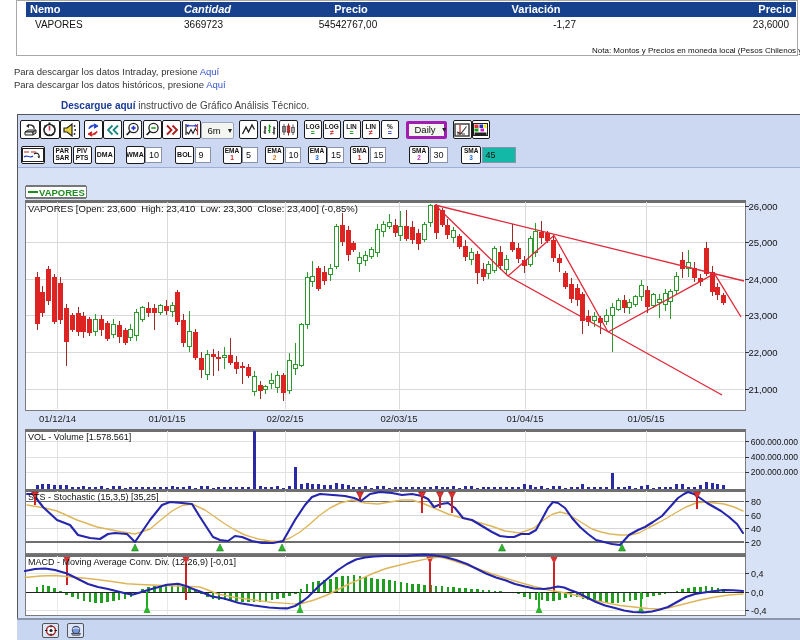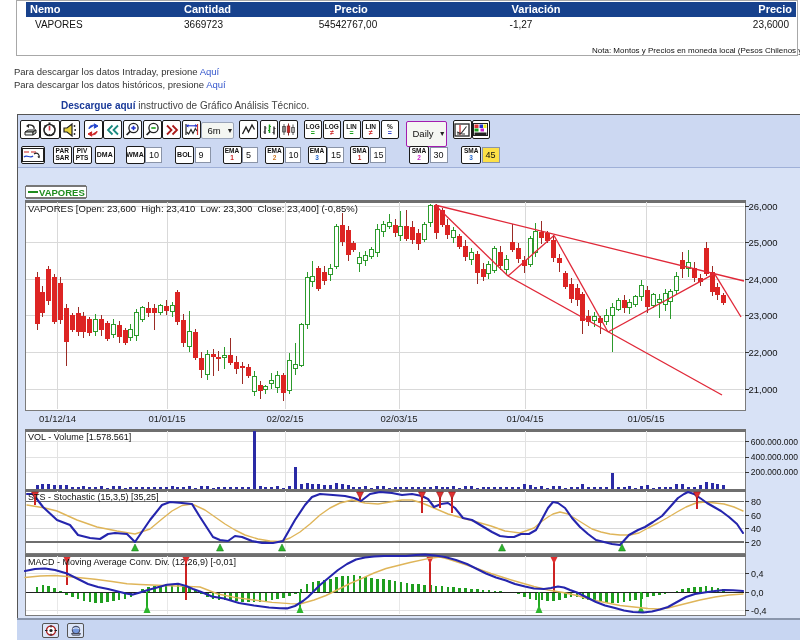--- a/index.html
+++ b/index.html
@@ -4,30 +4,30 @@
 html,body{margin:0;padding:0;width:800px;height:640px;background:#ffffff;overflow:hidden;
 font-family:"Liberation Sans",sans-serif;}
 .abs{position:absolute;}
 </style></head>
 <body>
 
 <div class="abs" style="left:16px;top:0;width:782px;height:56px;border:1px solid #a8a8a8;box-sizing:border-box;background:#fff;"></div>
 <div class="abs" style="left:26px;top:2px;width:770px;height:15px;background:#17418c;"></div>
 <div class="abs" style="left:26px;top:2px;width:770px;height:15px;color:#fff;font-size:11px;font-weight:bold;">
   <span class="abs" style="left:4px;top:1px;">Nemo</span>
-  <span class="abs" style="left:124px;top:1px;width:115px;text-align:center;">Cantidad</span>
+  <span class="abs" style="left:124px;top:1px;width:115px;text-align:center;font-style:italic;">Cantidad</span>
   <span class="abs" style="left:260px;top:1px;width:130px;text-align:center;">Precio</span>
   <span class="abs" style="left:455px;top:1px;width:110px;text-align:center;">Variación</span>
   <span class="abs" style="right:4px;top:1px;">Precio</span>
 </div>
 <div class="abs" style="left:0;top:19px;width:800px;height:12px;color:#111;font-size:10px;">
   <span class="abs" style="left:35px;">VAPORES</span>
   <span class="abs" style="left:146px;width:115px;text-align:center;">3669723</span>
   <span class="abs" style="left:283px;width:130px;text-align:center;">54542767,00</span>
-  <span class="abs" style="left:466px;width:110px;text-align:center;">-1,27</span>
+  <span class="abs" style="left:466px;width:110px;text-align:right;">-1,27</span>
   <span class="abs" style="left:709px;width:80px;text-align:right;">23,6000</span>
 </div>
 <div class="abs" style="left:592px;top:46px;width:300px;color:#111;font-size:8px;white-space:nowrap;overflow:hidden;">Nota: Montos y Precios en moneda local (Pesos Chilenos y Dólares)</div>
 <div class="abs" style="left:14px;top:65.5px;color:#333;font-size:9.5px;">Para descargar los datos Intraday, presione <a style="color:#3355cc;">Aquí</a></div>
 <div class="abs" style="left:14px;top:78.5px;color:#333;font-size:9.5px;">Para descargar los datos históricos, presione <a style="color:#3355cc;">Aquí</a></div>
 <div class="abs" style="left:14px;top:100px;font-size:10px;color:#444;margin-left:47px;"><b style="color:#1a3a99;">Descargue aquí</b> instructivo de Gráfico Análisis Técnico.</div>
 
 <div class="abs" style="left:17px;top:114px;width:783px;height:526px;background:#d8e2f6;border-left:1px solid #555;border-top:1px solid #555;box-sizing:border-box;"></div>
 <div class="abs" style="left:18px;top:115px;width:782px;height:53px;background:#ccd8f2;border-bottom:1px solid #9fb0d8;box-sizing:border-box;"></div>
 <div style="position:absolute;left:20.3px;top:120.3px;width:19.5px;height:19px;background:#ffffff;border:1px solid #1a1a1a;border-radius:2px;box-sizing:border-box;display:flex;align-items:center;justify-content:center;">
@@ -152,21 +152,21 @@
       <div style="font-size:6.5px;font-weight:bold;color:#111;">LIN</div>
       <div style="font-size:7px;font-weight:bold;color:#cc2222;">≠</div>
     </div>
   </div>
 <div style="position:absolute;left:380.9px;top:120.3px;width:18px;height:19px;background:#ffffff;border:1px solid #1a1a1a;border-radius:2px;box-sizing:border-box;display:flex;align-items:center;justify-content:center;">
     <div style="text-align:center;line-height:6px;font-family:'Liberation Sans',sans-serif;">
       <div style="font-size:6.5px;font-weight:bold;color:#111;">%</div>
       <div style="font-size:7px;font-weight:bold;color:#3344cc;">=</div>
     </div>
   </div>
-<div style="position:absolute;left:405.5px;top:120.8px;width:41px;height:26px;background:#f4f6f2;border:1px solid #a21caf;border-radius:2px;box-sizing:border-box;font:9.5px 'Liberation Sans',sans-serif;color:#111;display:flex;align-items:center;">
+<div style="position:absolute;left:405.5px;top:120.8px;width:41px;height:18px;background:#f4f6f2;border:3px solid #a21caf;border-radius:2px;box-sizing:border-box;font:9.5px 'Liberation Sans',sans-serif;color:#111;display:flex;align-items:center;">
     <span style="margin-left:6px;">Daily</span>
     <span style="margin-left:5px;font-size:7px;color:#222;">▼</span>
   </div>
 <div style="position:absolute;left:453.2px;top:120.3px;width:18.5px;height:19px;background:#ffffff;border:1px solid #1a1a1a;border-radius:2px;box-sizing:border-box;display:flex;align-items:center;justify-content:center;">
     <svg width="16" height="14" viewBox="0 0 16 14">
       <rect x="1" y="1" width="14" height="12" fill="#ffffff" stroke="#333" stroke-width="1.4"></rect>
       <line x1="6" y1="2" x2="6" y2="12" stroke="#cc3333" stroke-width="1.3"></line>
       <path d="M3,11 L6.5,11 M7.5,11 L11,11" stroke="#333" stroke-width="1"></path>
       <path d="M3,9 L7,10.5 L12.5,3.5" fill="none" stroke="#333" stroke-width="1.1"></path>
     </svg>
@@ -248,21 +248,21 @@
       <div style="font-size:6.5px;font-weight:bold;color:#cc22cc;">2</div>
     </div>
   </div>
 <div style="position:absolute;left:429.5px;top:146.5px;width:18px;height:16.5px;background:#fff;border:1px solid #8a94a8;box-sizing:border-box;font:9px 'Liberation Sans',sans-serif;color:#111;display:flex;align-items:center;padding-left:3px;">30</div>
 <div style="position:absolute;left:461.4px;top:146px;width:19.5px;height:17.5px;background:#ffffff;border:1px solid #1a1a1a;border-radius:2px;box-sizing:border-box;display:flex;align-items:center;justify-content:center;">
     <div style="text-align:center;line-height:6.5px;font-family:'Liberation Sans',sans-serif;">
       <div style="font-size:6.5px;font-weight:bold;color:#111;">SMA</div>
       <div style="font-size:6.5px;font-weight:bold;color:#2266cc;">3</div>
     </div>
   </div>
-<div style="position:absolute;left:481.5px;top:146.5px;width:18px;height:16.5px;background:#fde047;border:1px solid #8a94a8;box-sizing:border-box;font:9px 'Liberation Sans',sans-serif;color:#111;display:flex;align-items:center;padding-left:3px;">45</div>
+<div style="position:absolute;left:481.5px;top:146.5px;width:34px;height:16.5px;background:#14b8a6;border:1px solid #8a94a8;box-sizing:border-box;font:9px 'Liberation Sans',sans-serif;color:#111;display:flex;align-items:center;padding-left:3px;">45</div>
 <svg width="800" height="640" viewBox="0 0 800 640" style="position:absolute;left:0;top:0;" shape-rendering="crispEdges" text-rendering="optimizeLegibility">
     <rect x="25" y="201" width="720" height="209" fill="#ffffff" stroke="#7b7b7b" stroke-width="1"></rect>
     <line x1="24.5" y1="201.5" x2="745.5" y2="201.5" stroke="#6f6f6f" stroke-width="2.2"></line>
     <line x1="26" y1="206.0" x2="744" y2="206.0" stroke="#d9d9d9" stroke-width="1"></line>
     <line x1="26" y1="242.6" x2="744" y2="242.6" stroke="#d9d9d9" stroke-width="1"></line>
     <line x1="26" y1="279.2" x2="744" y2="279.2" stroke="#d9d9d9" stroke-width="1"></line>
     <line x1="26" y1="315.8" x2="744" y2="315.8" stroke="#d9d9d9" stroke-width="1"></line>
     <line x1="26" y1="352.4" x2="744" y2="352.4" stroke="#d9d9d9" stroke-width="1"></line>
     <line x1="26" y1="389.0" x2="744" y2="389.0" stroke="#d9d9d9" stroke-width="1"></line>
     <line x1="57.5" y1="202" x2="57.5" y2="409" stroke="#d9d9d9" stroke-width="1"></line>

